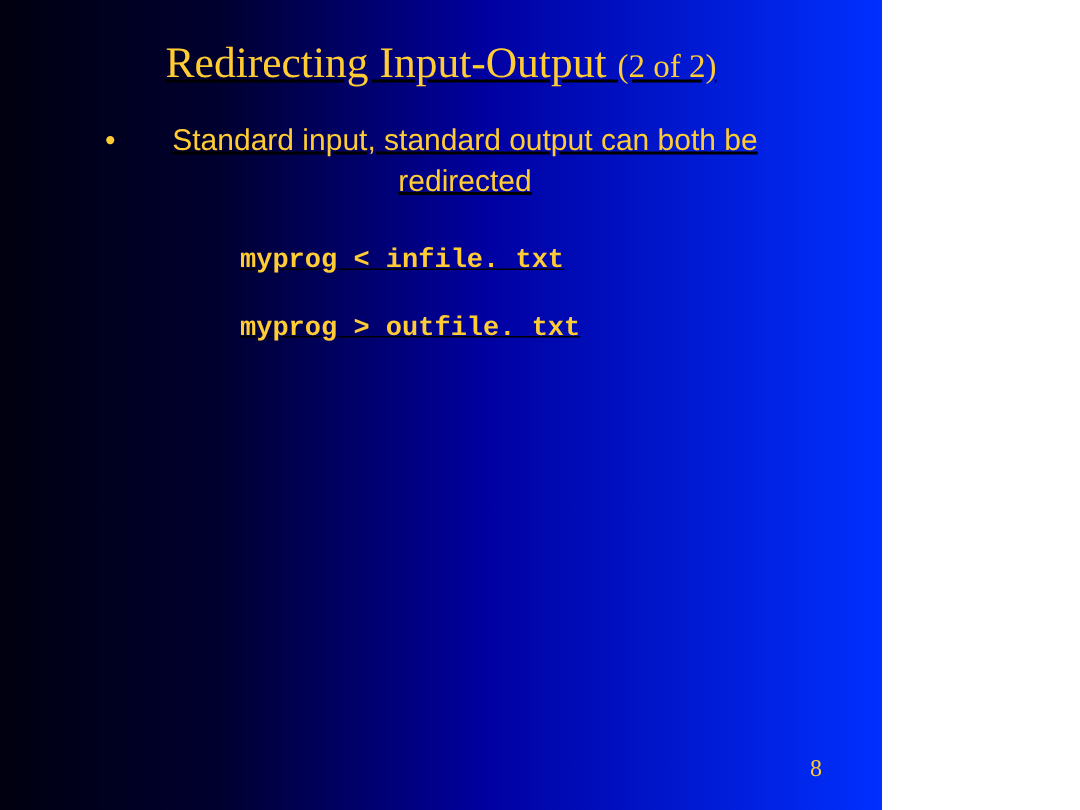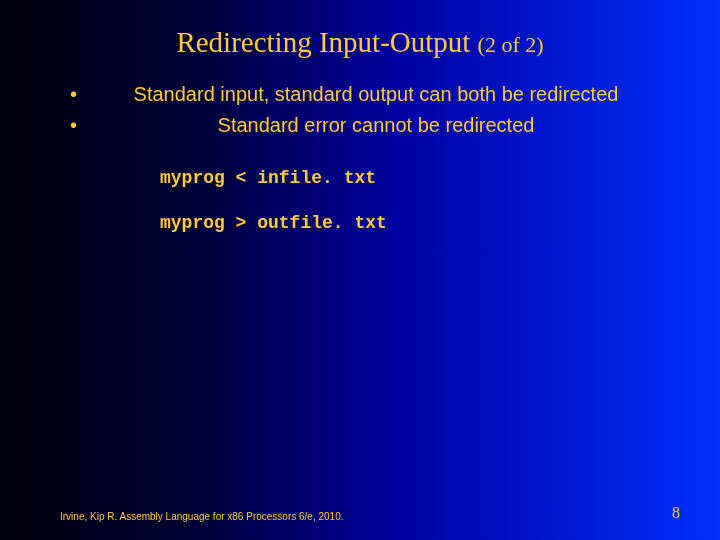--- a/index.html
+++ b/index.html
@@ -4,25 +4,26 @@
 <style>
   html, body {
     margin: 0;
     padding: 0;
     width: 720px;
     height: 540px;
     overflow: hidden;
     font-family: Arial, Helvetica, sans-serif;
   }
   .slide {
-    width: 720px;
+    width: 588px;
     height: 540px;
     background: linear-gradient(to right, #000010 0%, #000030 25%, #0000a0 55%, #0030ff 100%);
     position: relative;
     box-sizing: border-box;
+    text-decoration: underline;
   }
   .title {
     text-align: center;
     color: #ffcc33;
     font-family: "Times New Roman", Times, serif;
     font-size: 29px;
     padding-top: 26px;
     padding-bottom: 10px;
   }
   .title .sub {
@@ -88,25 +89,23 @@
 <div class="slide">
 
   <div class="title">
     <span>Redirecting Input-Output</span>
     <span class="sub">(2 of 2)</span>
   </div>
 
   <div class="content">
     <ul class="bullets">
       <li>Standard input, standard output can both be redirected</li>
-      <li>Standard error cannot be redirected</li>
     </ul>
 
     <div class="code-block">
       <div class="line">myprog &lt; infile. txt</div>
       <div class="line">myprog &gt; outfile. txt</div>
     </div>
   </div>
 
-  <div class="footer">Irvine, Kip R. Assembly Language for x86 Processors 6/e, 2010.</div>
   <div class="pagenum">8</div>
 
 </div>
 
 </body></html>

